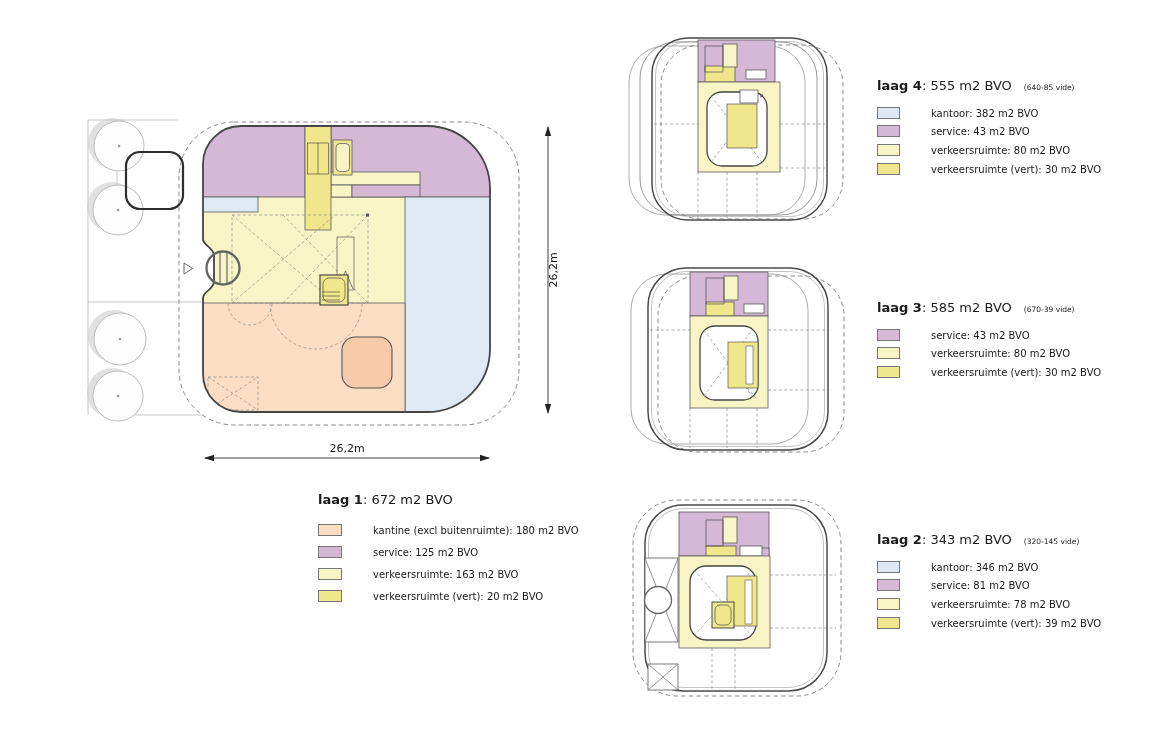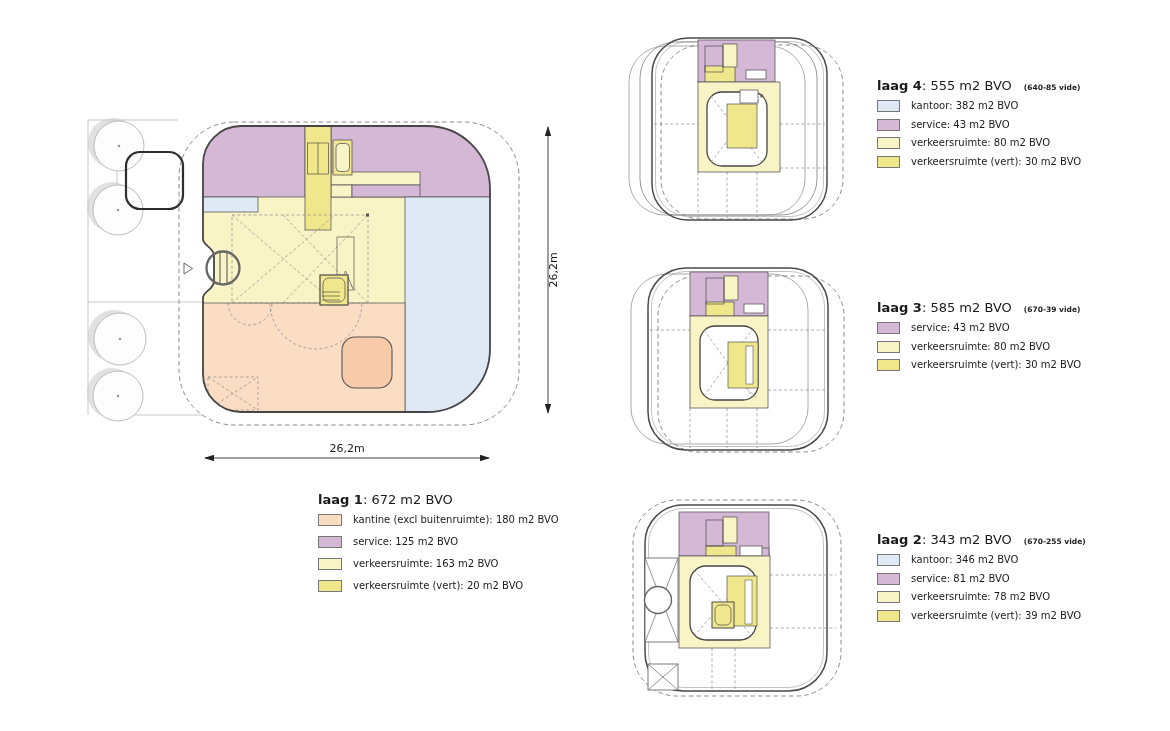--- a/index.html
+++ b/index.html
@@ -24,23 +24,23 @@
   .treec  { fill:#fdfdfd; stroke:#b5b5b5; stroke-width:0.9; }
   .treesh { fill:#c9c9c9; opacity:0.55; }
   .stair-outline { stroke:#3a3a3a; stroke-width:0.6; fill:none; }
   .xline  { stroke:#7a7a7a; stroke-width:0.8; fill:none; }
   .door   { stroke:#5e5e5e; stroke-width:1.1; fill:none; }
 
   
   .legend { position:absolute; }
   .legend-title { font-size:13px; white-space:nowrap; }
   .lt-name { font-weight:bold; }
-  .lt-note { font-size:7.5px; font-weight:bold; margin-left:3px;padding-left:9px; }
+  .lt-note { font-size:7.5px; font-weight:normal; margin-left:3px;padding-left:9px; }
   .legend-items { margin-top:7px; }
-  .legend-item { display:flex; align-items:flex-start; }
+  .legend-item { display:flex; align-items:flex-end;gap:20px; }
   .legend-lg .legend-item { height:22px; }
   .legend-sm .legend-item { height:18.7px; }
   .swatch { display:inline-block; width:24px; height:12px; border:1px solid #777; flex:0 0 auto; }
   .legend-sm .swatch { width:23px; }
   .li-label { font-size:10px; margin-left:11px; white-space:nowrap; }
 </style>
 </head>
 <body>
 
 <div id="sheet">
@@ -309,21 +309,21 @@
       </div>
       <div class="legend-item">
         <span class="swatch" style="background: rgb(240, 231, 140);"></span>
         <span class="li-label">verkeersruimte (vert): 30 m2 BVO</span>
       </div>
     </div>
   </div>
 
   <div class="legend legend-sm" style="left:877px;top:532px">
     <div class="legend-title">
-      <span class="lt-name">laag 2</span><span class="lt-total">: 343 m2 BVO</span><span class="lt-note">(670-255 vide)</span>
+      <span class="lt-name">laag 2</span><span class="lt-total">: 343 m2 BVO</span><span class="lt-note">(320-145 vide)</span>
     </div>
     <div class="legend-items">
       <div class="legend-item">
         <span class="swatch" style="background: rgb(223, 233, 246);"></span>
         <span class="li-label">kantoor: 346 m2 BVO</span>
       </div>
       <div class="legend-item">
         <span class="swatch" style="background: rgb(213, 184, 214);"></span>
         <span class="li-label">service: 81 m2 BVO</span>
       </div>

